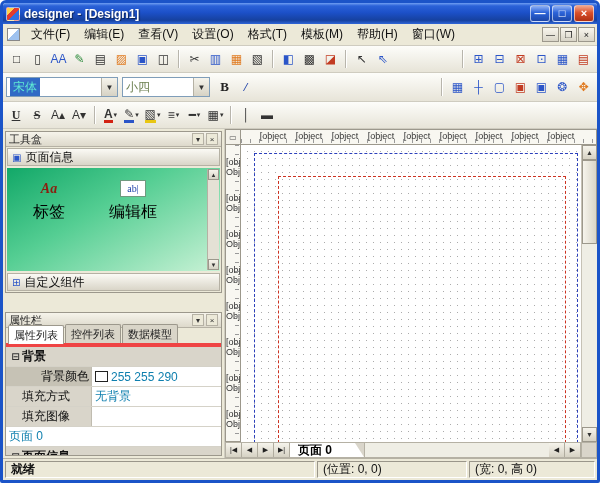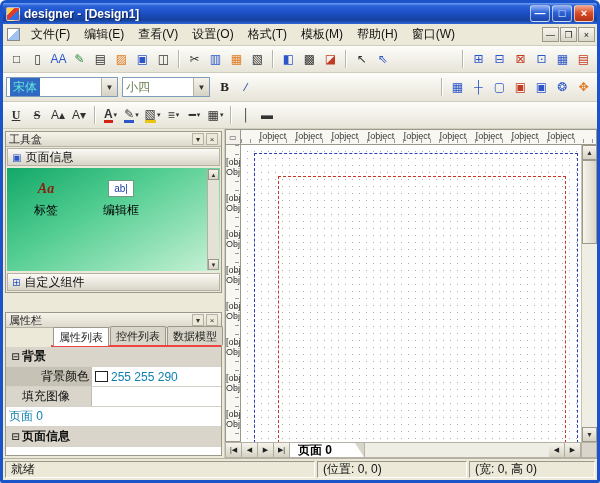--- a/index.html
+++ b/index.html
@@ -79,32 +79,32 @@
     font-size:8px; border:1px solid #b5b1a4; background:#ece9d8; color:#333; }
 
   .section-bar { height:18px; flex:0 0 18px; margin:1px; display:flex; align-items:center; gap:4px; padding:0 4px;
     background:linear-gradient(180deg,#fbfaf5,#d9d5c8); border:1px solid #b5b1a4; font-size:12px; color:#111; }
   .section-icon { font-size:10px; color:#2b55c8; }
 
   .green-area { flex:1; margin:1px; position:relative; min-height:0;
     background:linear-gradient(150deg,#12a868 0%,#55ce93 42%,#c9f2d6 100%);
     display:flex; align-items:flex-start; padding:12px 18px 0 26px; gap:44px; }
   .comp { display:flex; flex-direction:column; align-items:center; gap:5px; }
-  .comp-icon { height:17px; min-width:26px; display:flex; align-items:center; justify-content:center; font-size:12px; }
+  .comp-icon { height:17px; min-width:26px; display:flex; align-items:center; justify-content:center; font-size:12px;font-family:Liberation Serif, serif; }
   .comp[data-variant~="comp-label"] .comp-icon { font-family:"Liberation Serif",serif; font-weight:bold;
     font-style:italic; color:#8a1f10; font-size:14px; }
   .comp[data-variant~="comp-edit"] .comp-icon { background:#fff; border:1px solid #6f9a7f; color:#1b3fa8; font-size:10px; padding:0 2px; }
-  .comp-label { font-size:12px; color:#000; }
+  .comp-label { font-size:16px; color:#000; }
   .green-scroll { position:absolute; top:1px; right:1px; bottom:1px; width:12px; background:#e4e1d5;
     border-left:1px solid #b5b1a4; display:flex; flex-direction:column; justify-content:space-between; }
   .gs-btn { height:11px; display:flex; align-items:center; justify-content:center; font-size:6px;
     background:linear-gradient(#f6f4ec,#d6d2c4); border:1px solid #9c988c; color:#333; }
 
   .tabs-row { height:19px; flex:0 0 19px; display:flex; align-items:flex-end; gap:1px; padding:1px 2px 0 2px;
-    background:#ece9d8; border-bottom:2px solid #ef4444;margin-left:45px; }
+    background:#ece9d8; border-bottom:4px solid #ef4444; }
   .tab { padding:2px 5px 1px 5px; font-size:11px; border:1px solid #9c988c; border-bottom:none;
     border-radius:2px 2px 0 0; background:#d9d5c8; color:#222; white-space:nowrap; }
   .tab[data-variant~="active"] { background:#fff; position:relative; top:1px; }
 
   .prop-grid { flex:1; background:#fff; overflow:hidden; display:flex; flex-direction:column; }
   .prop-row { display:flex; height:20px; flex:0 0 20px; border-bottom:1px solid #d5d2c8; font-size:12px; align-items:stretch; }
   .prop-label { width:86px; flex:0 0 86px; background:#d9d5ca; border-right:1px solid #c0bcb0;
     display:flex; align-items:center; padding:0 2px 0 4px; gap:1px; color:#111; white-space:nowrap; overflow:hidden; }
   .grp-box { display:inline-block; width:11px; font-size:10px; text-align:center; color:#333; }
   .prop-row[data-variant~="group"] { background:#d9d5ca; font-weight:bold; }
@@ -148,21 +148,21 @@
     background:linear-gradient(#f6f4ec,#d6d2c4); border-right:1px solid #b0ac9f; color:#222; white-space:nowrap; }
   .page-tab { width:74px; flex:0 0 74px; background:#fff; display:flex; align-items:center; padding-left:8px;
     font-size:12px; font-weight:bold; color:#000; clip-path:polygon(0 0,calc(100% - 9px) 0,100% 100%,0 100%); }
   .hscroll { flex:1; display:flex; justify-content:flex-end; background:#efeee5; border-left:1px solid #b5b1a4; }
   .hs-corner { width:15px; flex:0 0 15px; background:#d9d5ca; border-left:1px solid #b5b1a4; }
 
   
   .statusbar { height:22px; flex:0 0 22px; display:flex; gap:2px; padding:2px; background:#ece9d8; border-top:1px solid #b5b1a4; }
   .sb-panel { border:1px solid; border-color:#9a968a #fff #fff #9a968a; display:flex; align-items:center;
     padding:0 5px; font-size:12px; color:#111; white-space:nowrap; overflow:hidden; }
-  .sb-ready { flex:1; }
+  .sb-ready { flex:1;font-weight:bold; }
   .sb-pos { width:150px; flex:0 0 150px; }
   .sb-size { width:126px; flex:0 0 126px; }
 </style>
 </head>
 <body>
 
 <div class="window">
 
   <div class="titlebar">
     <div class="app-icon"></div>
@@ -453,20 +453,29 @@
               <div class="prop-label">
                 <span class="grp-box"></span>
                 <span>背景颜色</span>
               </div>
               <div class="prop-value">
                 <span class="swatch"></span>
                 <span>255 255 290</span>
               </div>
             </div>
 
+            <div class="prop-row" data-variant="">
+              <div class="prop-label">
+                <span class="grp-box"></span>
+                <span>填充方式</span>
+              </div>
+              <div class="prop-value">
+                <span>无背景</span>
+              </div>
+            </div>
 
             <div class="prop-row" data-variant="">
               <div class="prop-label">
                 <span class="grp-box"></span>
                 <span>填充图像</span>
               </div>
               <div class="prop-value">
                 <span></span>
               </div>
             </div>

